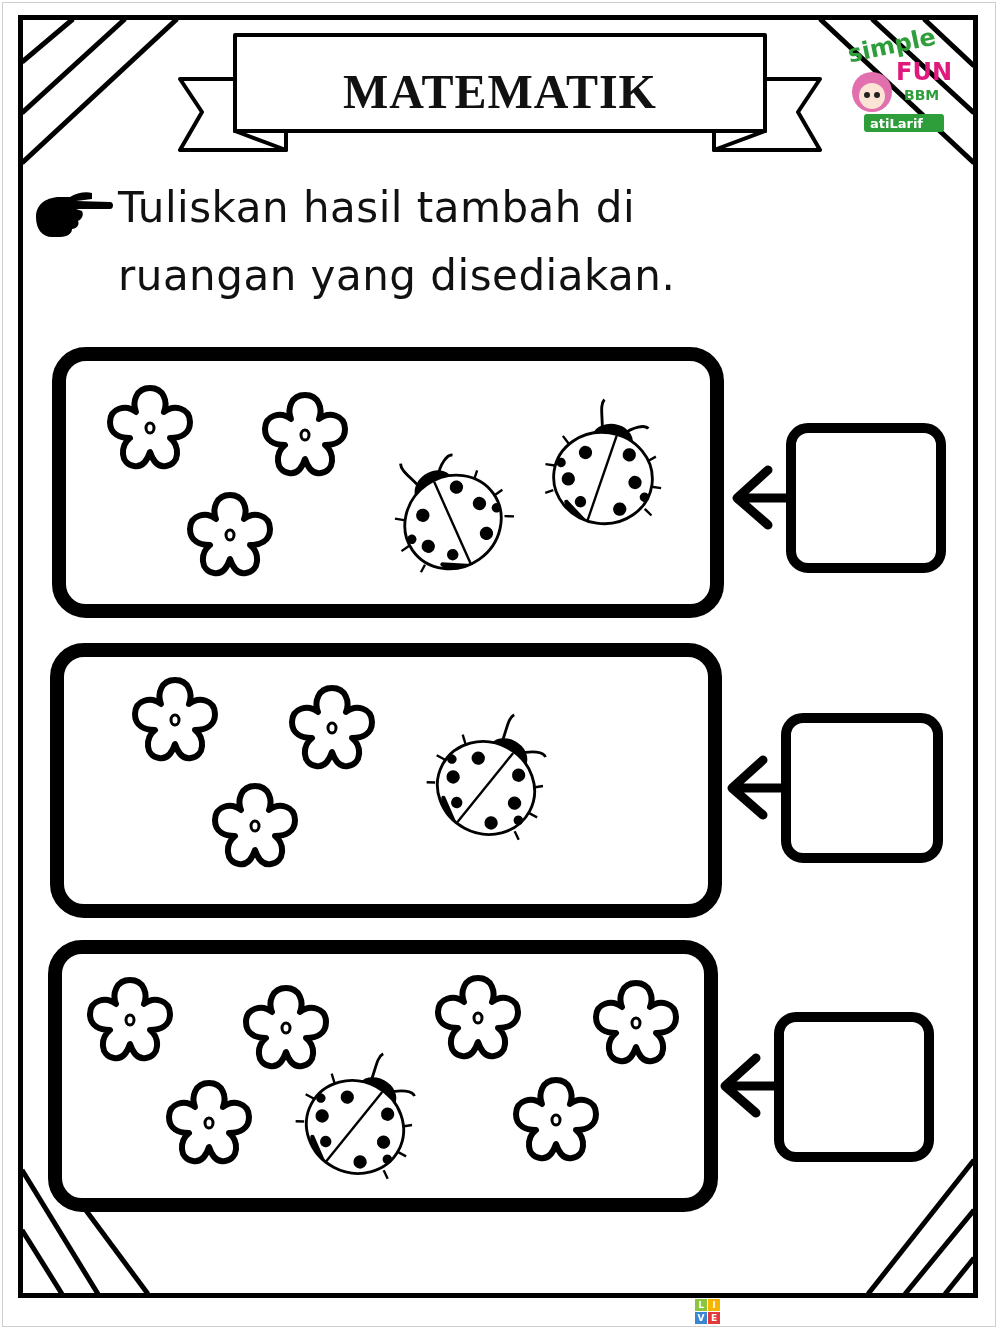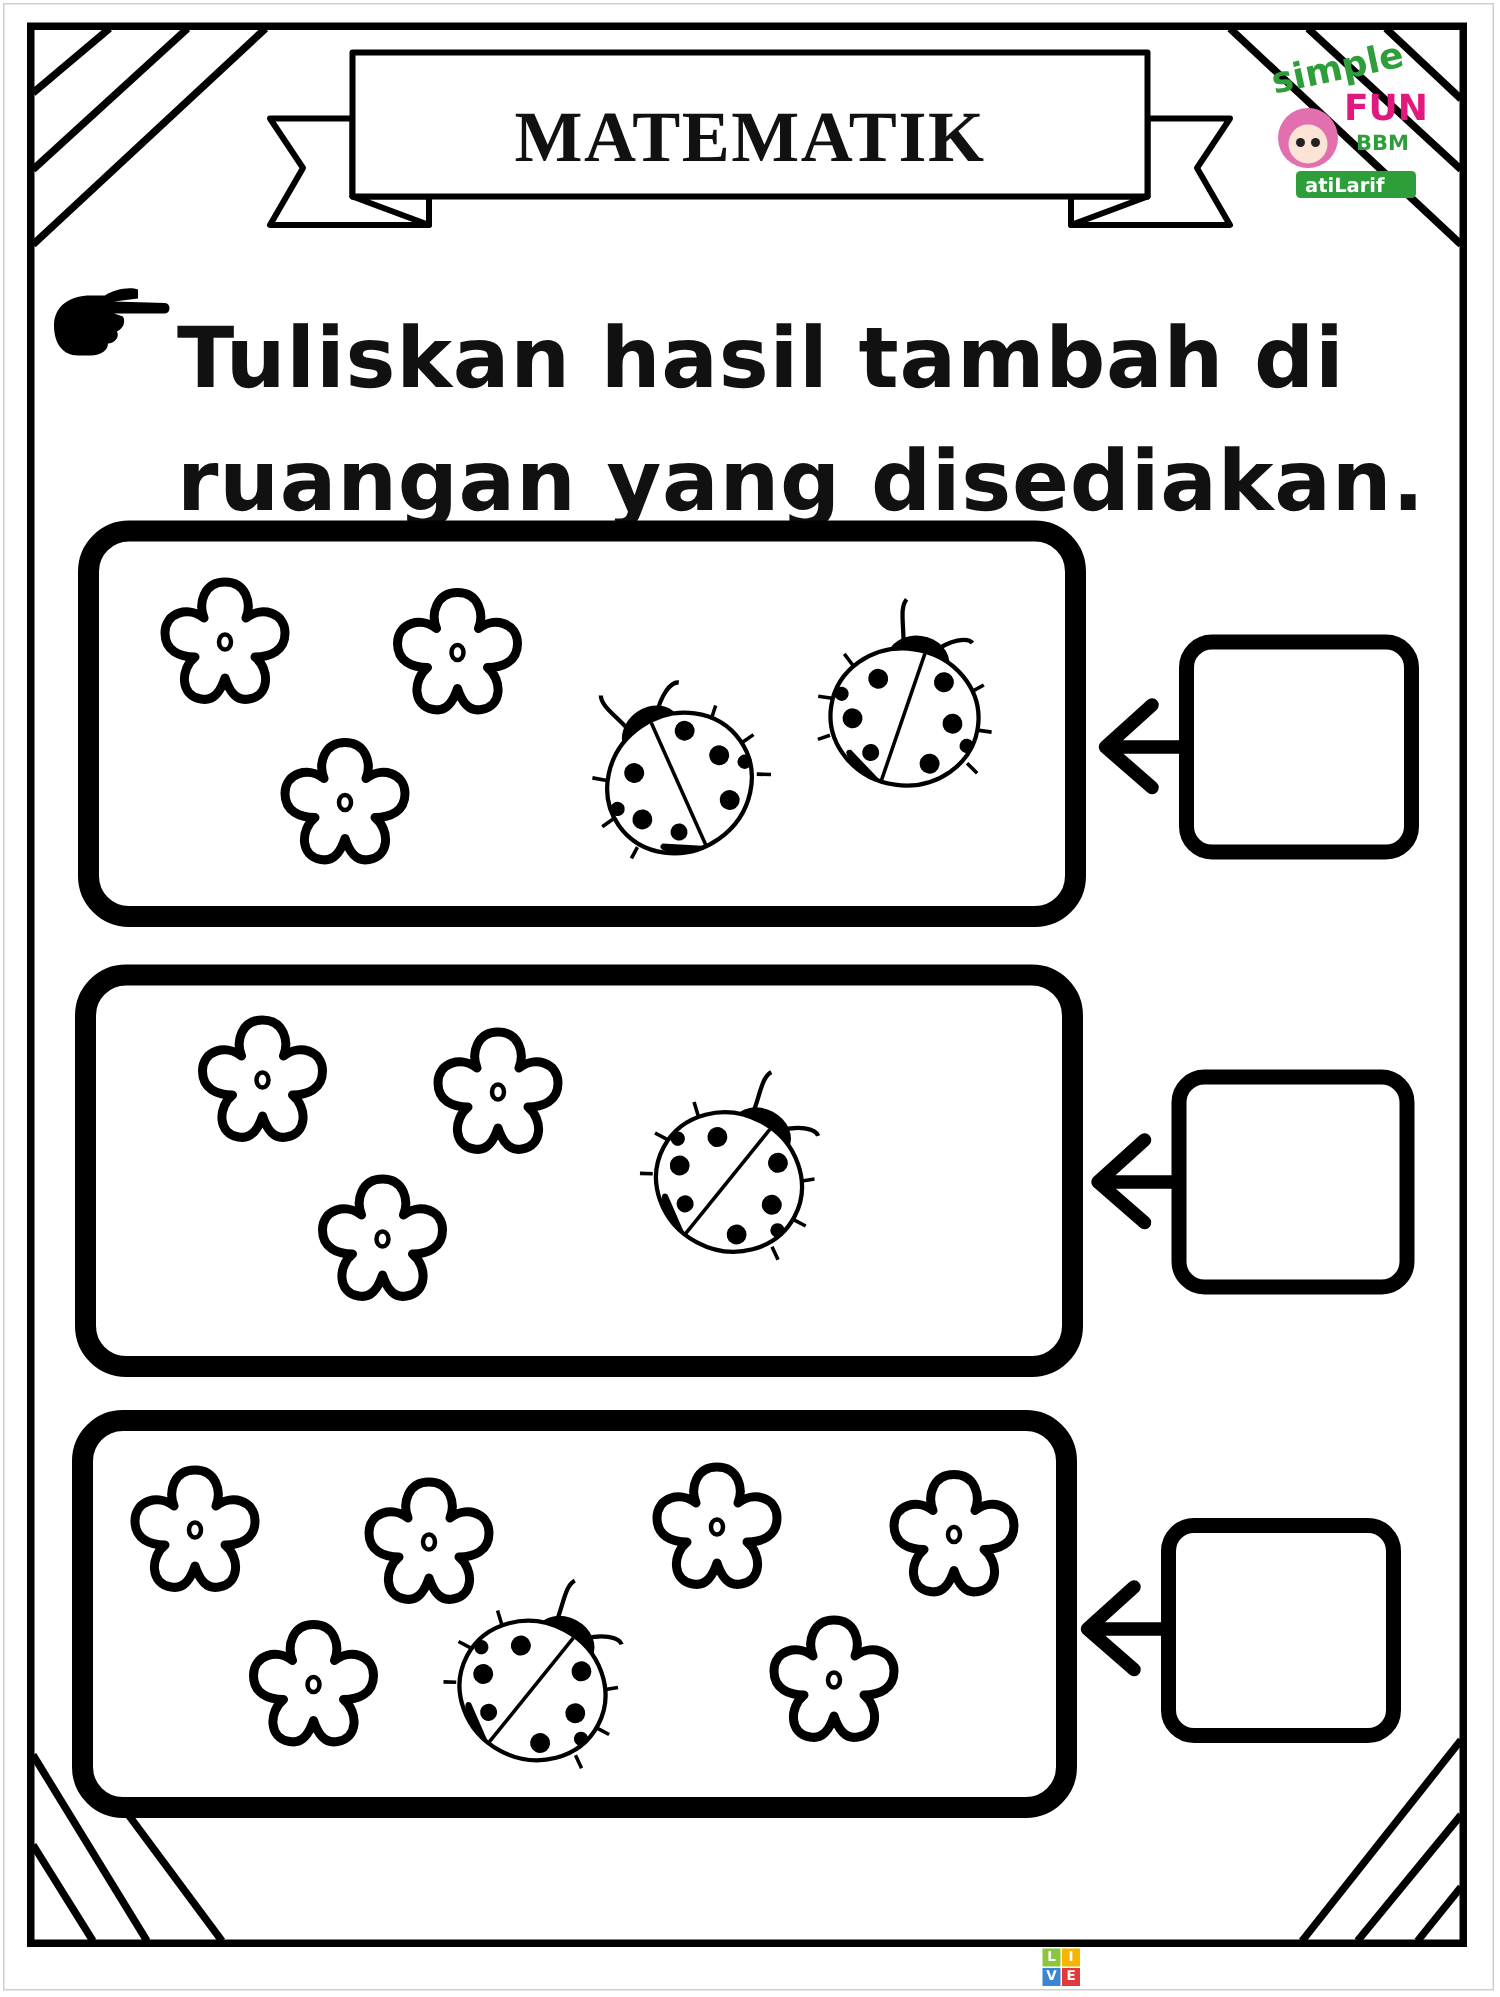--- a/index.html
+++ b/index.html
@@ -1,23 +1,23 @@
 <!DOCTYPE html>
 <html><head>
 <meta charset="utf-8">
 <style>
   html, body { margin: 0; padding: 0; background: #ffffff; }
   body { width: 1000px; height: 1331px; position: relative; overflow: hidden; font-family: "DejaVu Sans", sans-serif; }
   .page-outline { position: absolute; left: 2px; top: 2px; width: 994px; height: 1325px; border: 1px solid #cfcfcf; box-sizing: border-box; }
   .frame { position: absolute; left: 18px; top: 15px; width: 960px; height: 1283px; border: 5px solid #000; box-sizing: border-box; }
   svg.layer { position: absolute; left: 0; top: 0; }
   .title-text { position: absolute; left: 240px; top: 46px; width: 520px; height: 70px; display: flex; align-items: center; justify-content: center; font-family: Liberation Serif, serif; font-weight: bold; font-size: 48px; letter-spacing: 1px; color: #111; margin-top: 10px; }
-  .instr { position: absolute; left: 118px; font-family: "DejaVu Sans", sans-serif; font-size: 56px; color: #111; white-space: nowrap; font-weight: bold; letter-spacing: 0.5px; margin-top: 24px; }
+  .instr { position: absolute; left: 118px; font-family: "DejaVu Sans", sans-serif; font-size: 42px; color: #111; white-space: nowrap; font-weight: normal; letter-spacing: 0.5px; }
   .instr.l1 { top: 183px; }
-  .instr.l2 { top: 265px; text-align: right; }
+  .instr.l2 { top: 251px; text-align: right; }
   .panel { position: absolute; border: 14px solid #000; border-radius: 34px; box-sizing: border-box; background: #fff; }
   .answer-box { position: absolute; border: 10px solid #000; border-radius: 22px; box-sizing: border-box; background: #fff; cursor: text; }
   .logo { position: absolute; left: 840px; top: 26px; width: 120px; height: 110px; }
   .lw { position: absolute; left: 695px; top: 1293px; height: 36px; display: flex; align-items: center; }
   .lw-badge { display: grid; grid-template-columns: 12px 12px; grid-template-rows: 12px 12px; gap: 1px; margin-right: 3px; }
   .lw-badge span { display: flex; align-items: center; justify-content: center; font-size: 9px; font-weight: bold; color: #fff; font-family: "DejaVu Sans", sans-serif; }
   .lw-text { font-family: "DejaVu Sans", sans-serif; font-weight: bold; font-size: 27px; letter-spacing: -0.5px; }
 </style>
 </head>
 <body>

